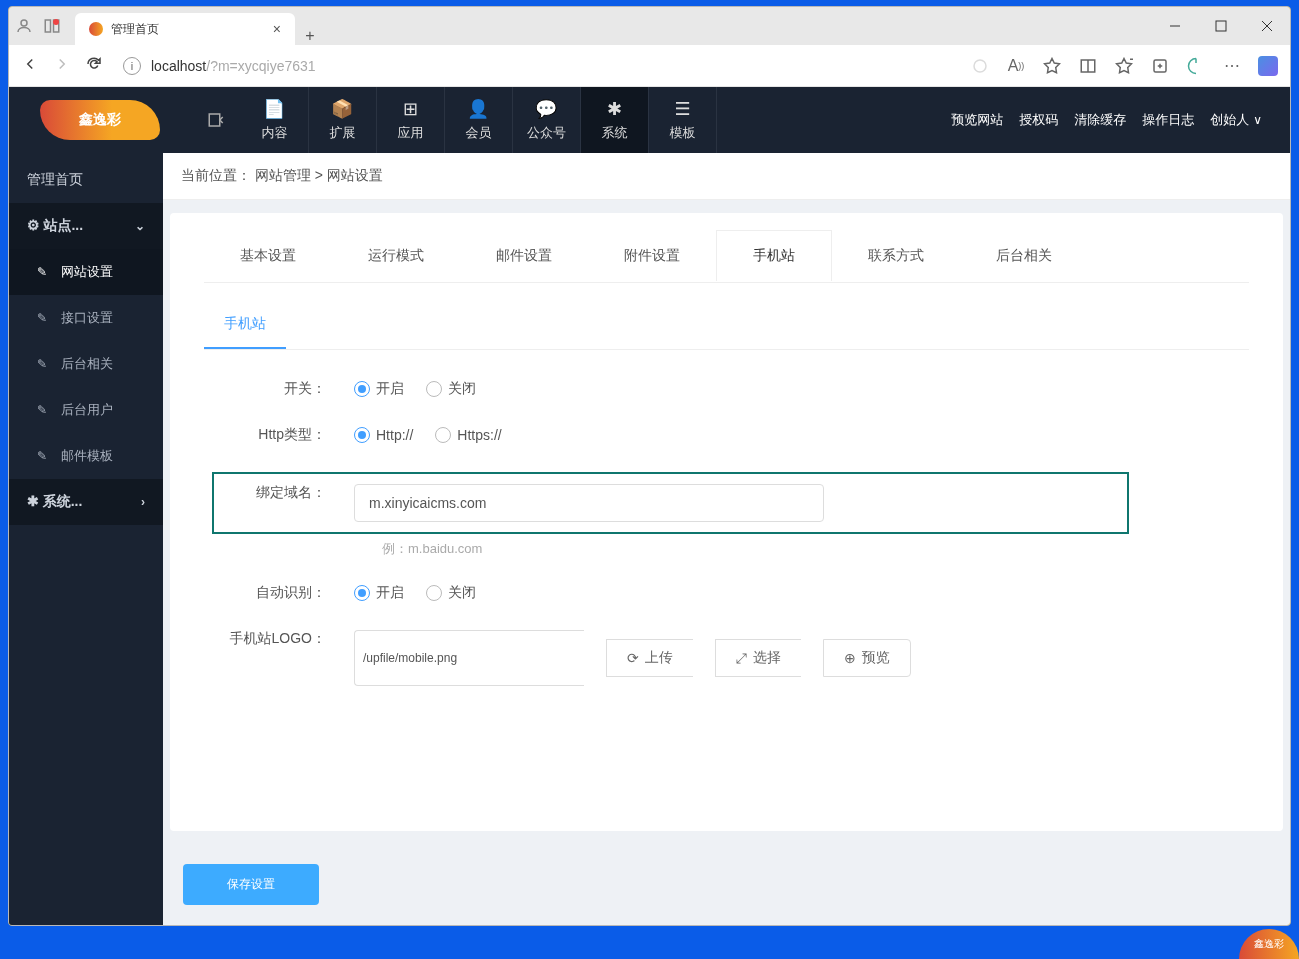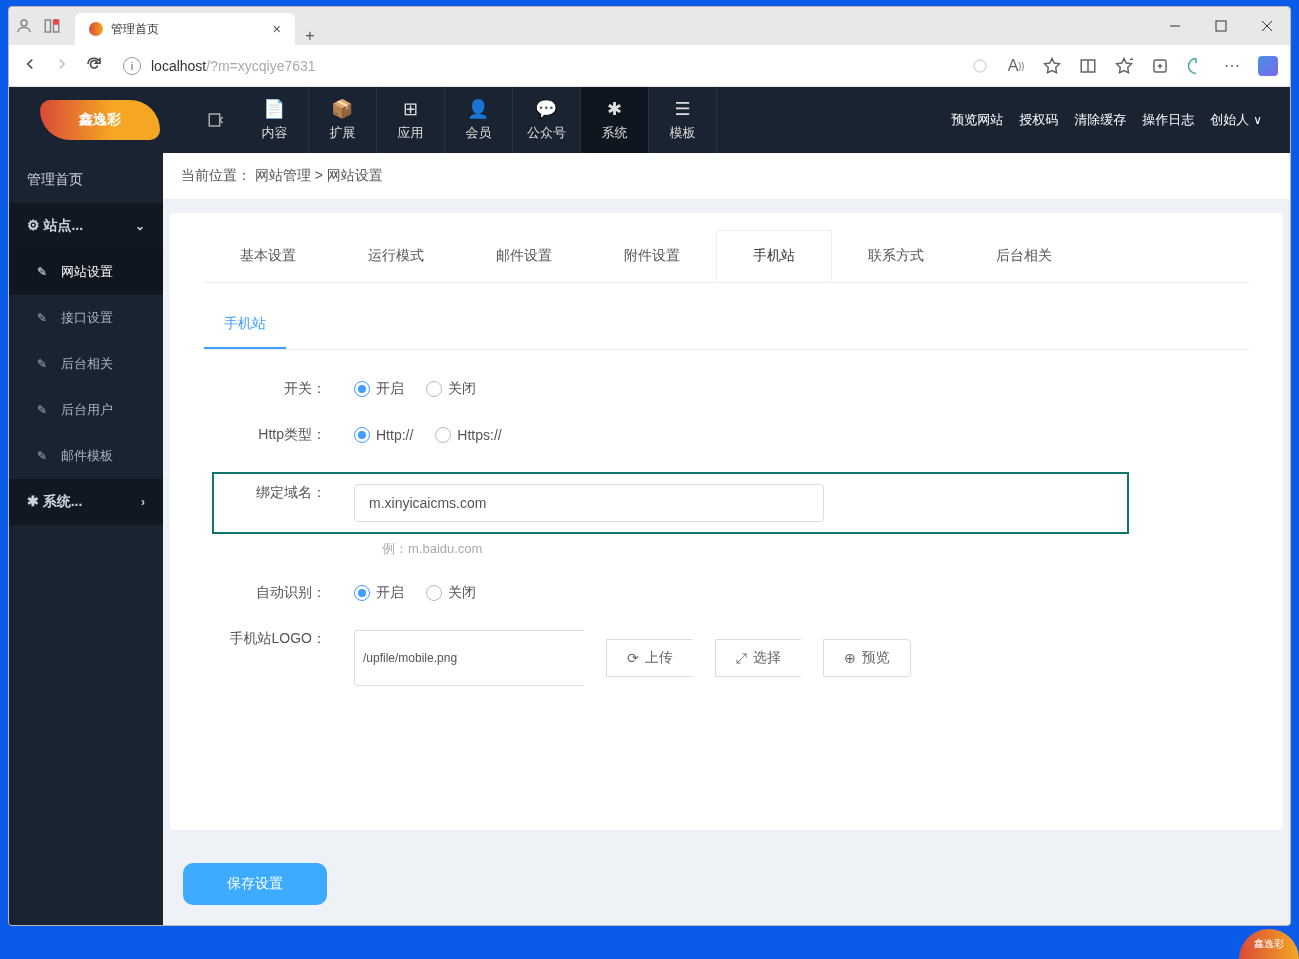--- a/index.html
+++ b/index.html
@@ -67,21 +67,21 @@
 .radio-circle { width: 16px; height: 16px; border: 1px solid #bbb; border-radius: 50%; display: flex; align-items: center; justify-content: center; }
 .radio-circle.checked { border-color: #409eff; }
 .radio-circle.checked::after { content: ''; width: 8px; height: 8px; background: #409eff; border-radius: 50%; }
 .text-input { flex: 1; max-width: 470px; height: 38px; border: 1px solid #ddd; border-radius: 4px; padding: 0 14px; font-size: 14px; color: #555; }
 .form-hint { margin-left: 158px; font-size: 13px; color: #aaa; margin-top: -2px; margin-bottom: 26px; }
 .btn-row { display: flex; }
 .file-input { width: 230px; height: 56px; border: 1px solid #ddd; border-right: none; border-radius: 4px 0 0 4px; padding: 0 8px; font-size: 12px; color: #555; }
 .file-btn { height: 38px; border: 1px solid #ddd; border-right: none; background: #fff; padding: 0 20px; font-size: 14px; color: #666; display: flex; align-items: center; gap: 6px; cursor: pointer; }
 .file-btn:last-child { border-right: 1px solid #ddd; border-radius: 0 4px 4px 0; }
 .save-bar { padding: 20px; }
-.save-btn { background: #3dabff; color: #fff; border: none; padding: 12px 44px; font-size: 14px; border-radius: 10px; cursor: pointer; }
+.save-btn { background: #3dabff; color: #fff; border: none; padding: 12px 44px; font-size: 12px; border-radius: 4px; cursor: pointer; }
 .corner-logo { position: absolute; right: 0; bottom: 0; width: 60px; height: 30px; background: linear-gradient(90deg, #d94a38 0%, #f5a623 100%); border-radius: 30px 30px 0 0; font-size: 10px; color: #fff; display: flex; align-items: center; justify-content: center; }
 </style>
 </head>
 <body>
 
 <div class="browser-window">
   <div class="titlebar">
     <div class="tb-left">
       <span class="tb-icon">
           <svg viewBox="0 0 24 24" fill="none" stroke="#888" stroke-width="2">

